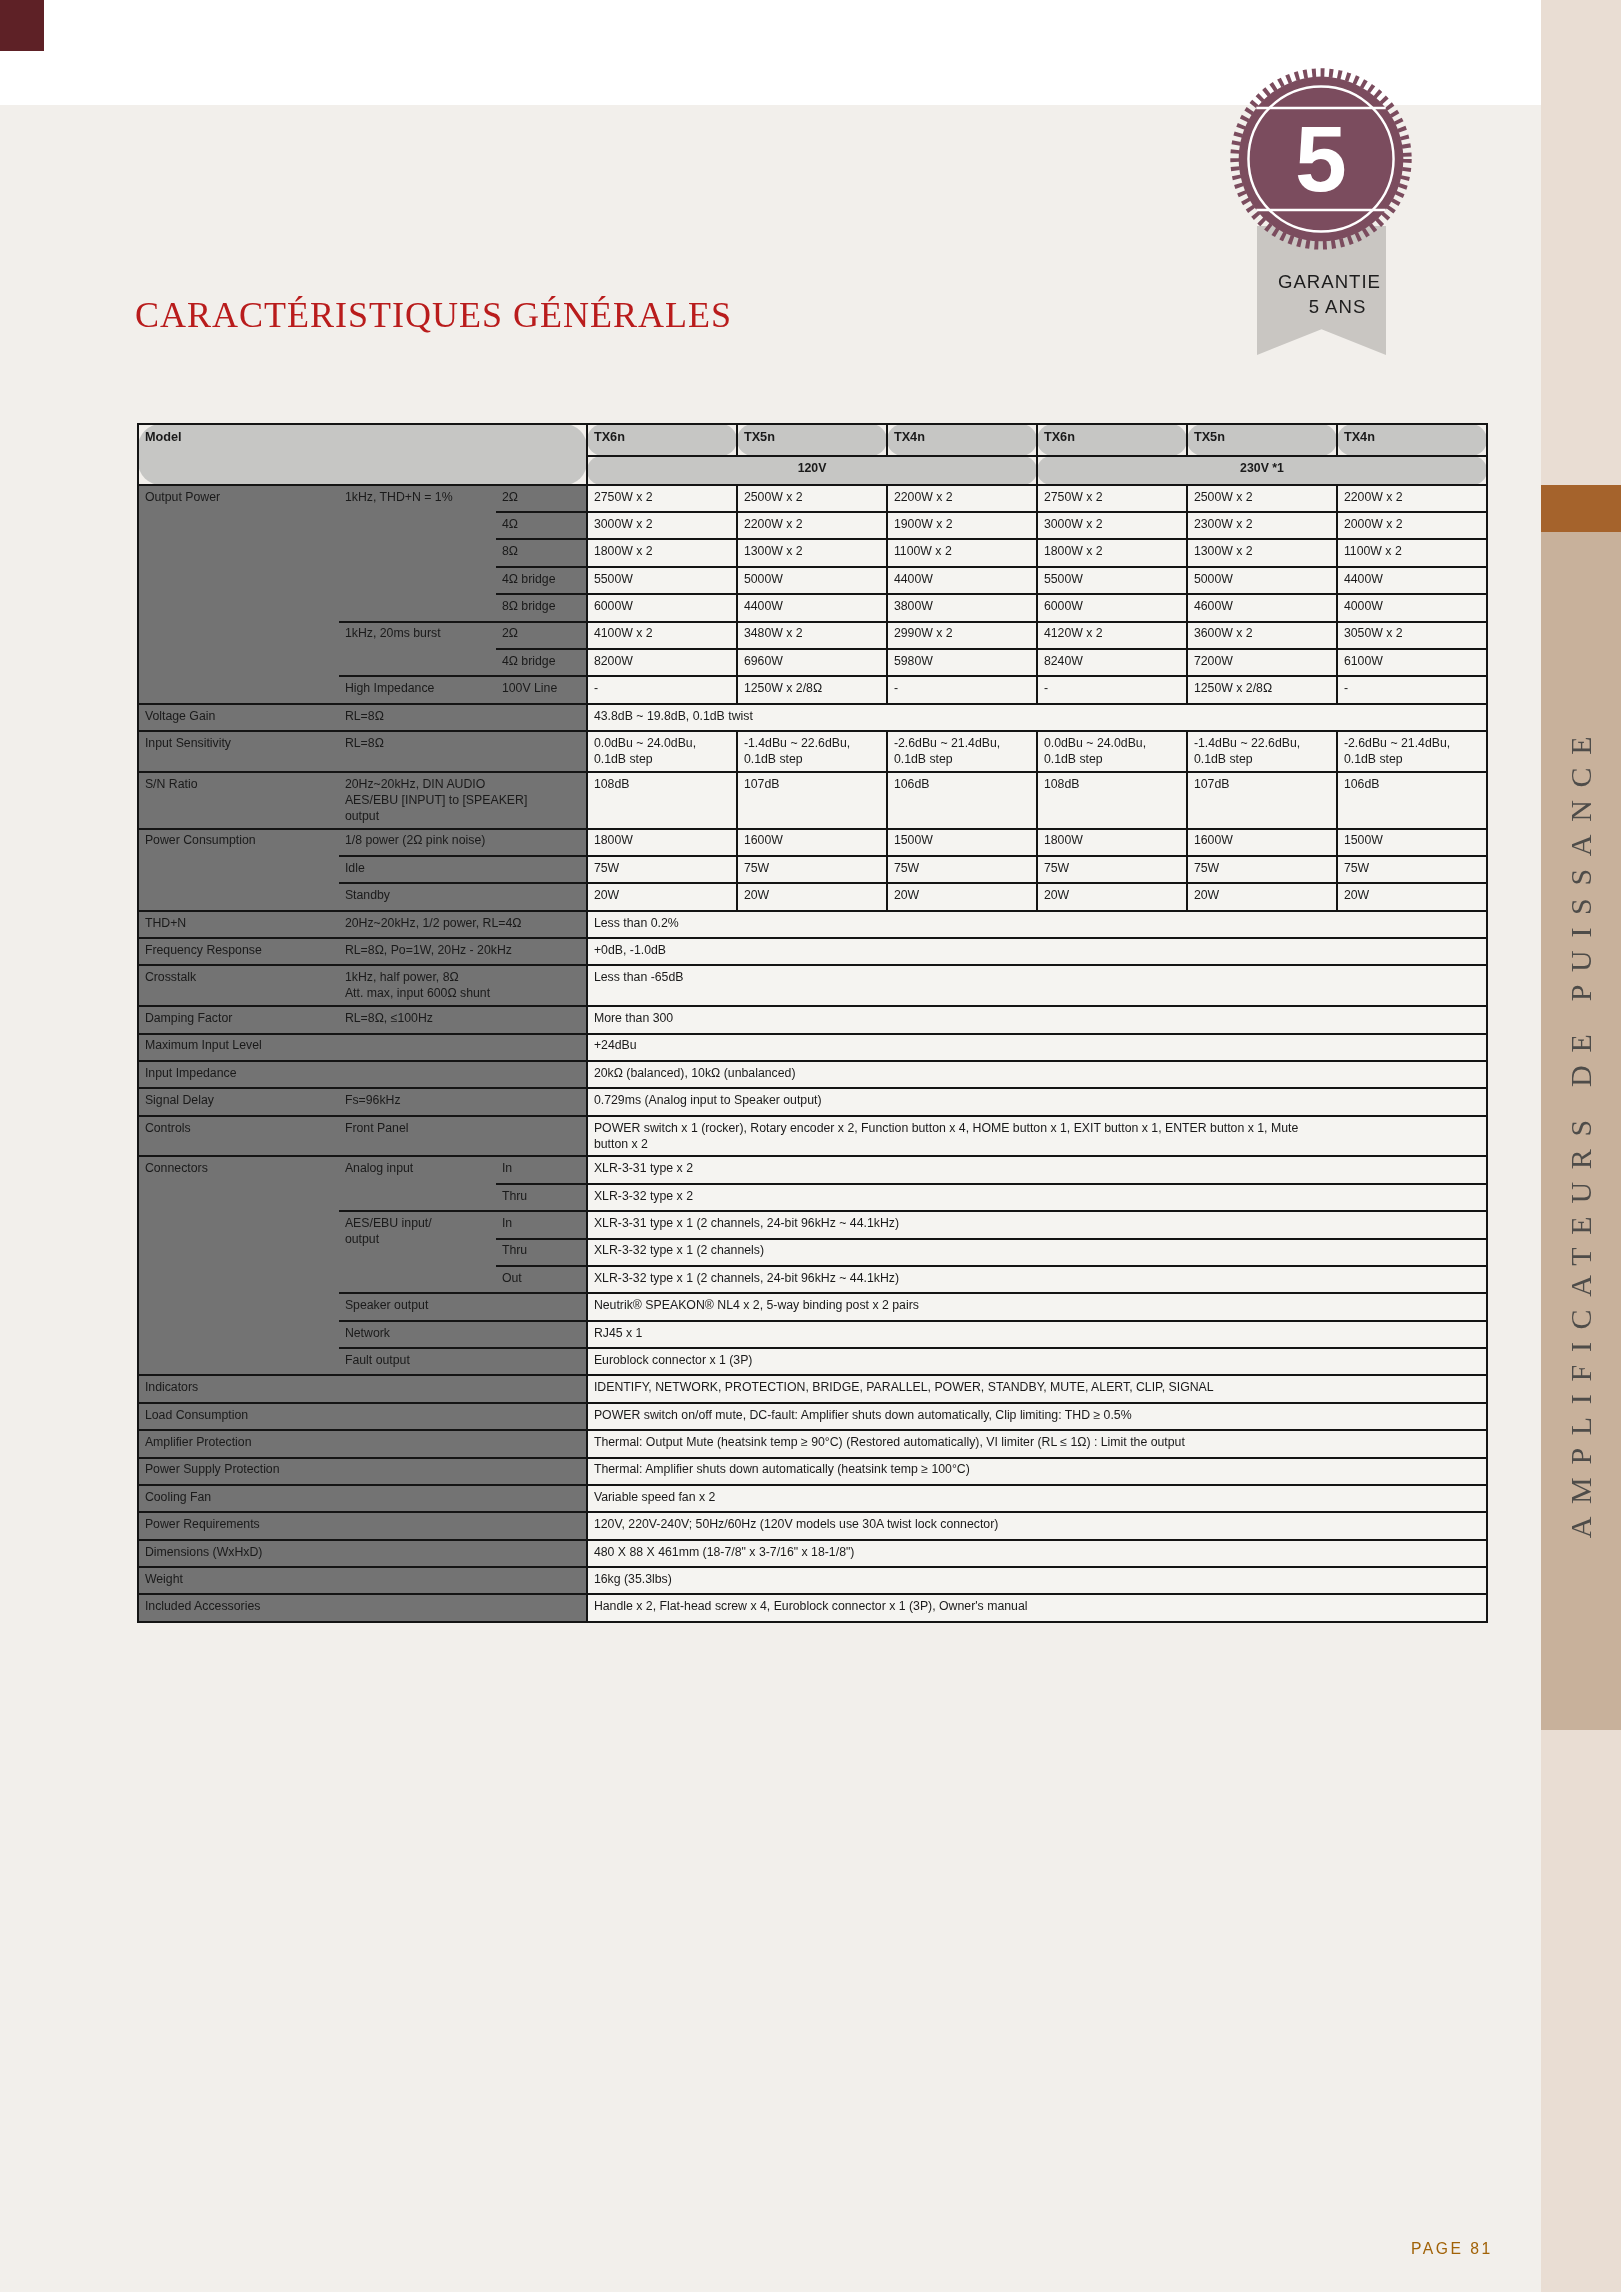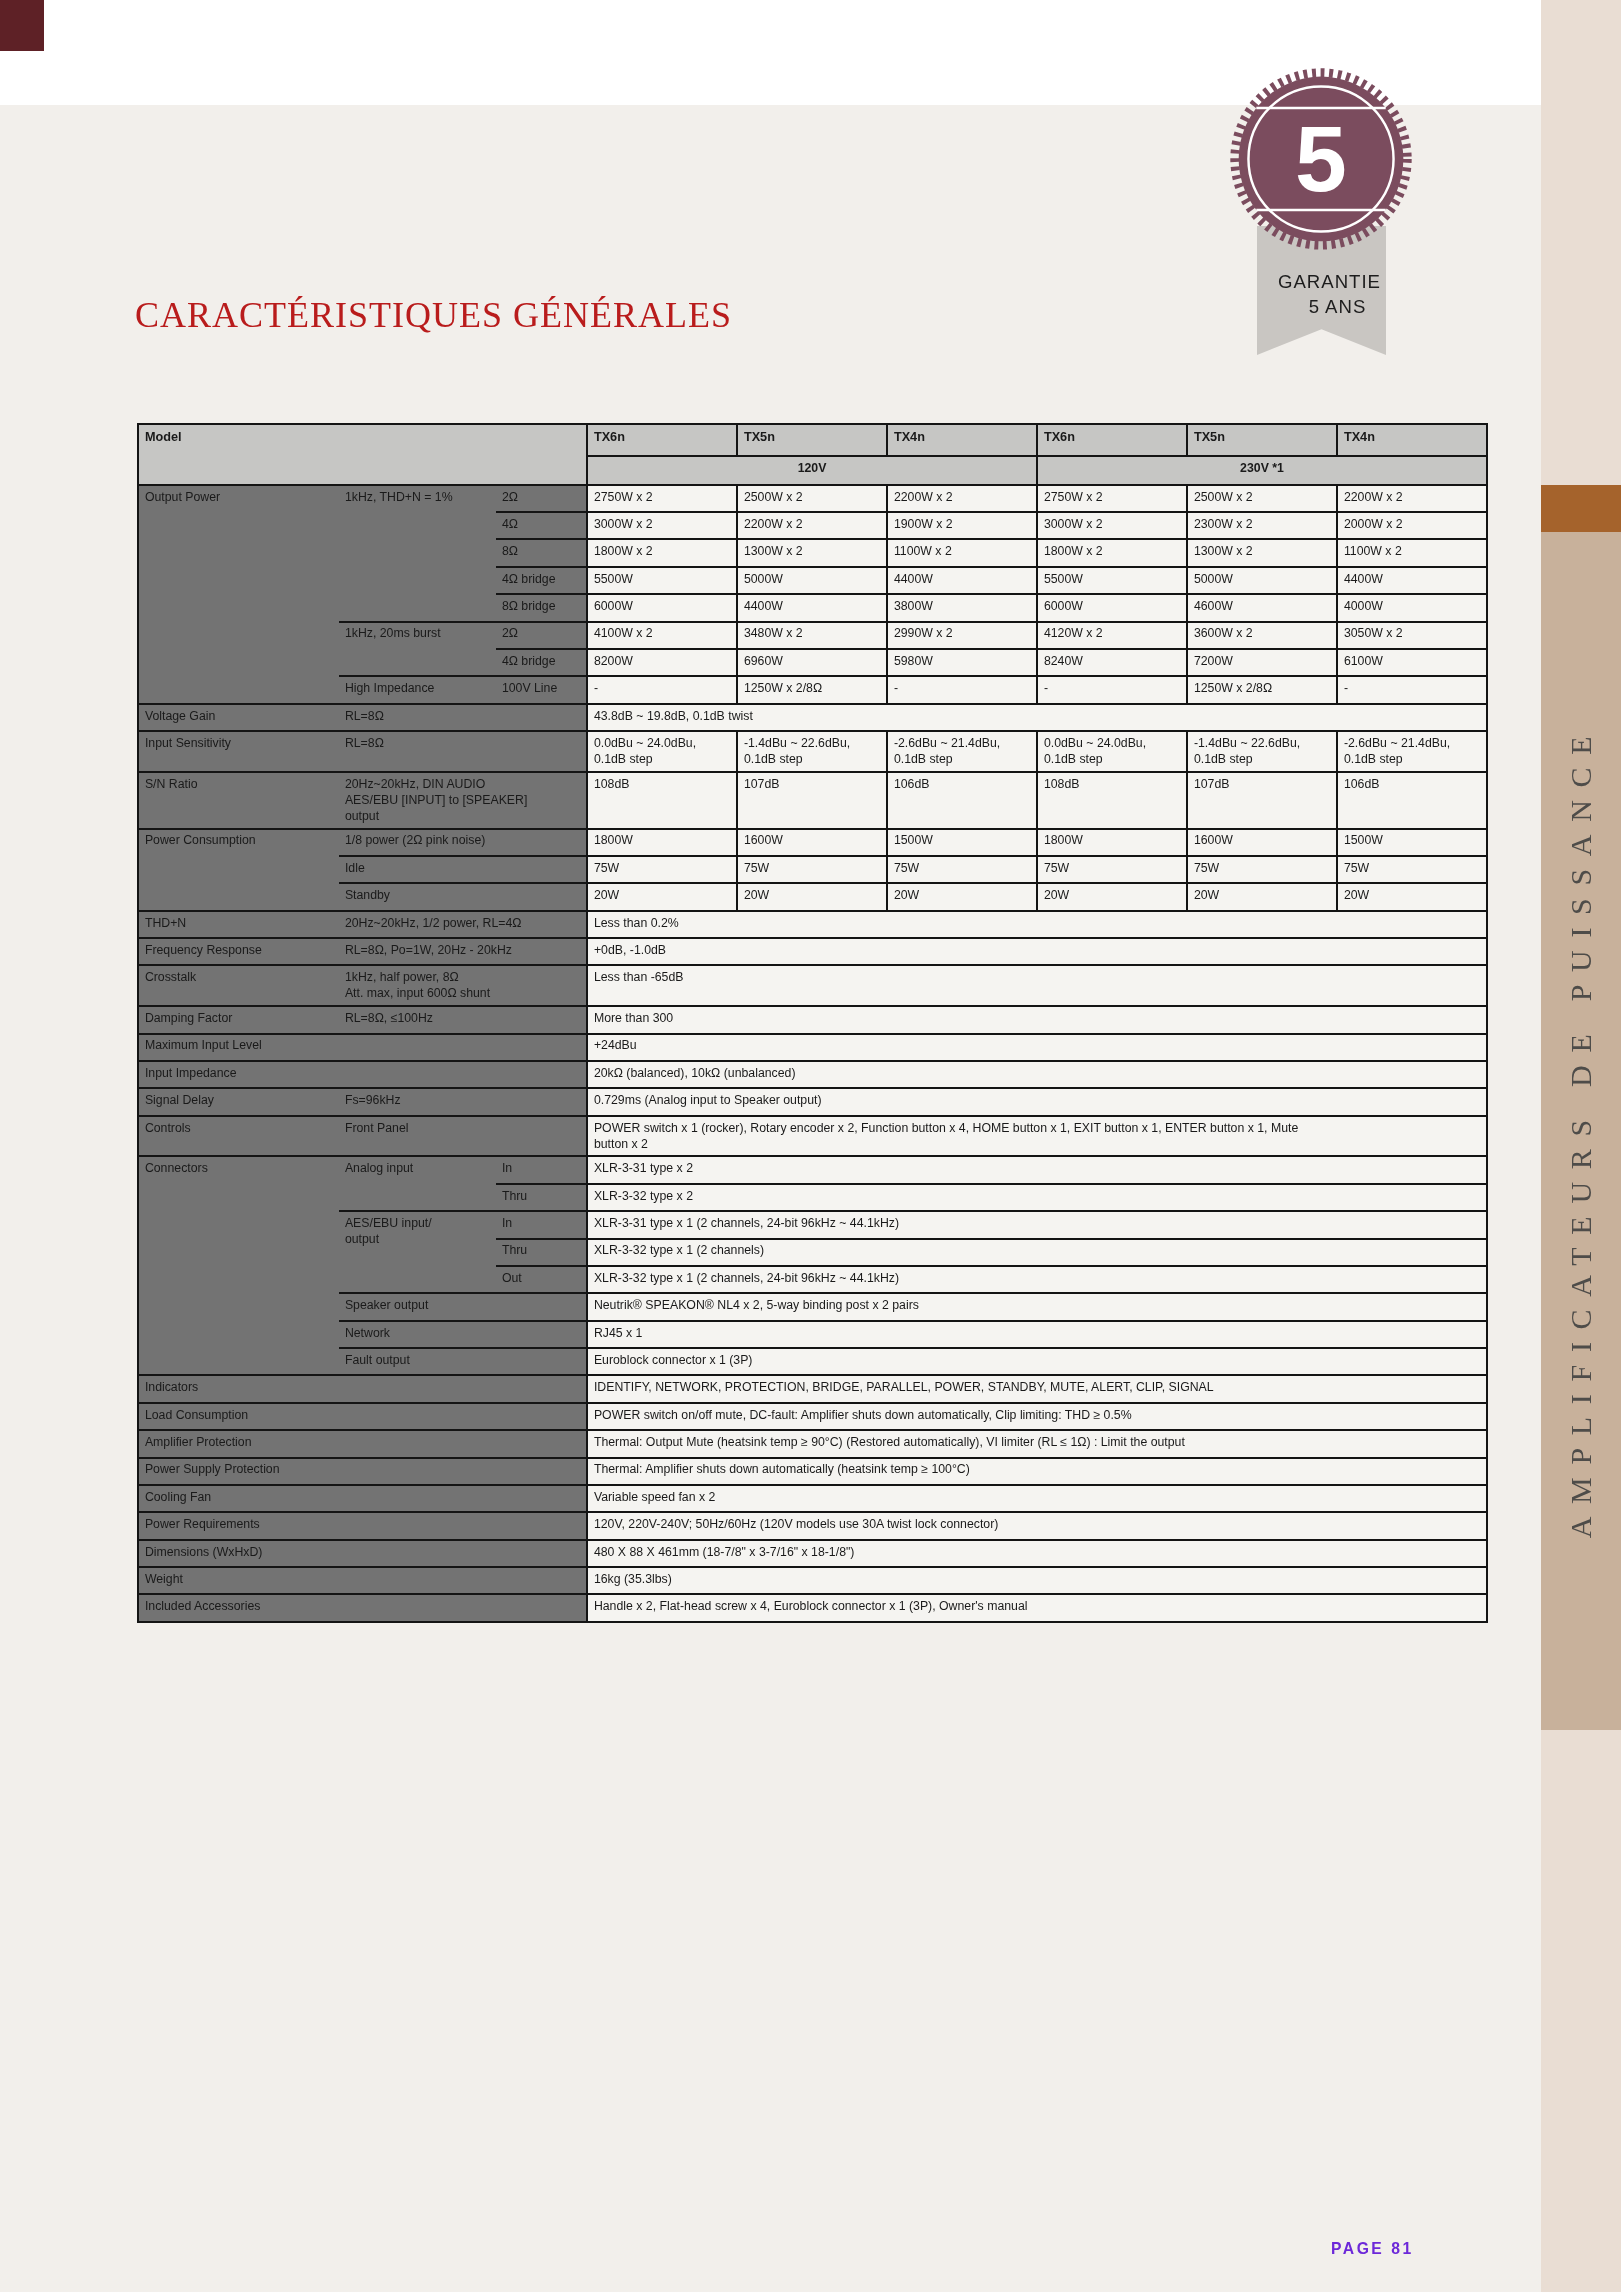--- a/index.html
+++ b/index.html
@@ -22,30 +22,30 @@
   #badge{left:1221px;top:57px;width:200px;height:306px;}
   #ribbon{position:absolute;left:36px;top:169px;width:129px;height:129px;background:#c9c6c2;
       -webkit-clip-path:polygon(0 0,100% 0,100% 100%,50% 80%,0 100%);
       clip-path:polygon(0 0,100% 0,100% 100%,50% 80%,0 100%);}
   .ribbon-text{position:absolute;width:129px;text-align:center;color:#1d1d1d;
       font-size:18.6px;letter-spacing:1px;padding-left:8px;}
   #ribbon-line1{left:36px;top:214px;}
   #ribbon-line2{left:44px;top:239px;}
   #seal-svg{position:absolute;left:0;top:0;}
   
-  #page-number{left:1331px;top:2240px;font-size:15.7px;letter-spacing:2.5px;color:#6d28d9;font-weight:bold;}
+  #page-number{left:1411px;top:2240px;font-size:15.7px;letter-spacing:2.5px;color:#a16207;}
   
   #table-wrap{left:137px;top:423px;width:1349px;}
   table{border-collapse:collapse;table-layout:fixed;width:1349px;
       border-left:2px solid #141414;border-right:2px solid #141414;
       border-top:2.9px solid #141414;border-bottom:2.9px solid #141414;}
   td,th{border-bottom:2px solid #141414;padding:3.9px 5.9px 2.9px 5.9px;vertical-align:top;
       font-size:12.3px;line-height:1.3;text-align:left;font-weight:normal;
       white-space:pre-line;height:18.6px;overflow:hidden;}
-  thead th{height:23.5px;}
+  thead th{height:23.5px;border-radius:23px;}
   .k-hm,.k-h,.k-hg,.k-hc,.k-hcg{background:#c6c6c4;font-weight:bold;}
   .k-hm,.k-h,.k-hg{font-weight:bold;font-size:12.7px;}
   .k-hm{border-bottom:2.9px solid #141414;}
   .k-h,.k-hc{border-left:2px solid #141414;}
   .k-hg,.k-hcg{border-left:2.9px solid #141414;}
   .k-hc,.k-hcg{text-align:center;height:19.6px;}
   .k-l,.k-c,.k-ce,.k-s{background:#737373;}
   .k-l{border-bottom-width:2.9px;}
   .k-ce{border-bottom-width:2.9px;}
   .k-d,.k-dg{background:#f5f4f1;}

